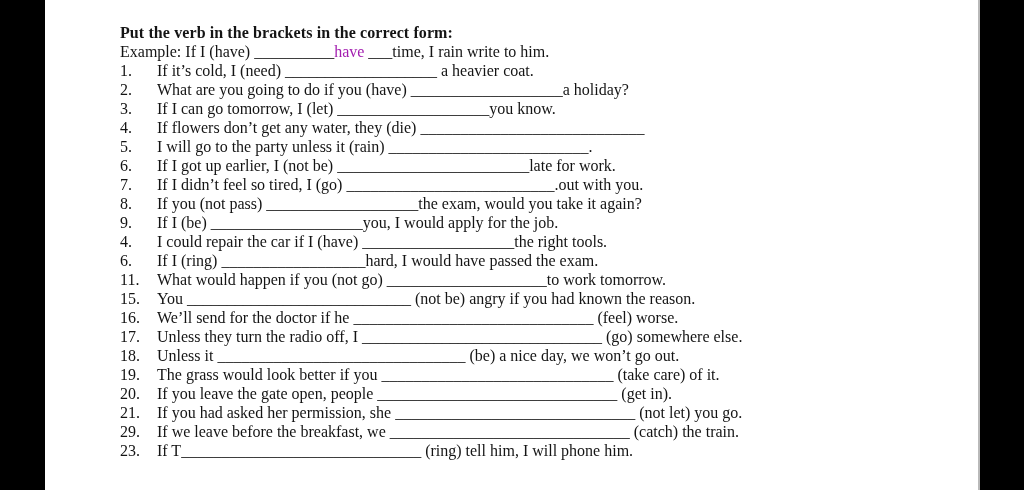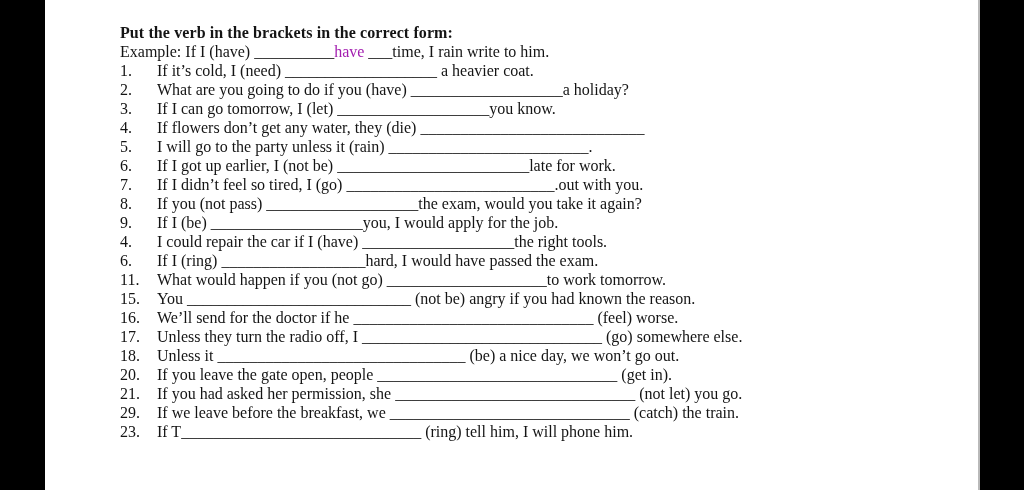--- a/index.html
+++ b/index.html
@@ -130,20 +130,24 @@
       </div>
     <div class="item">
         <span class="num">17.</span>
         <span class="txt">Unless they turn the radio off, I ______________________________ (go) somewhere else.</span>
       </div>
     <div class="item">
         <span class="num">18.</span>
         <span class="txt">Unless it _______________________________ (be) a nice day, we won’t go out.</span>
       </div>
     <div class="item">
+        <span class="num">19.</span>
+        <span class="txt">The grass would look better if you _____________________________ (take care) of it.</span>
+      </div>
+    <div class="item">
         <span class="num">20.</span>
         <span class="txt">If you leave the gate open, people ______________________________ (get in).</span>
       </div>
     <div class="item">
         <span class="num">21.</span>
         <span class="txt">If you had asked her permission, she ______________________________ (not let) you go.</span>
       </div>
     <div class="item">
         <span class="num">29.</span>
         <span class="txt">If we leave before the breakfast, we ______________________________ (catch) the train.</span>

